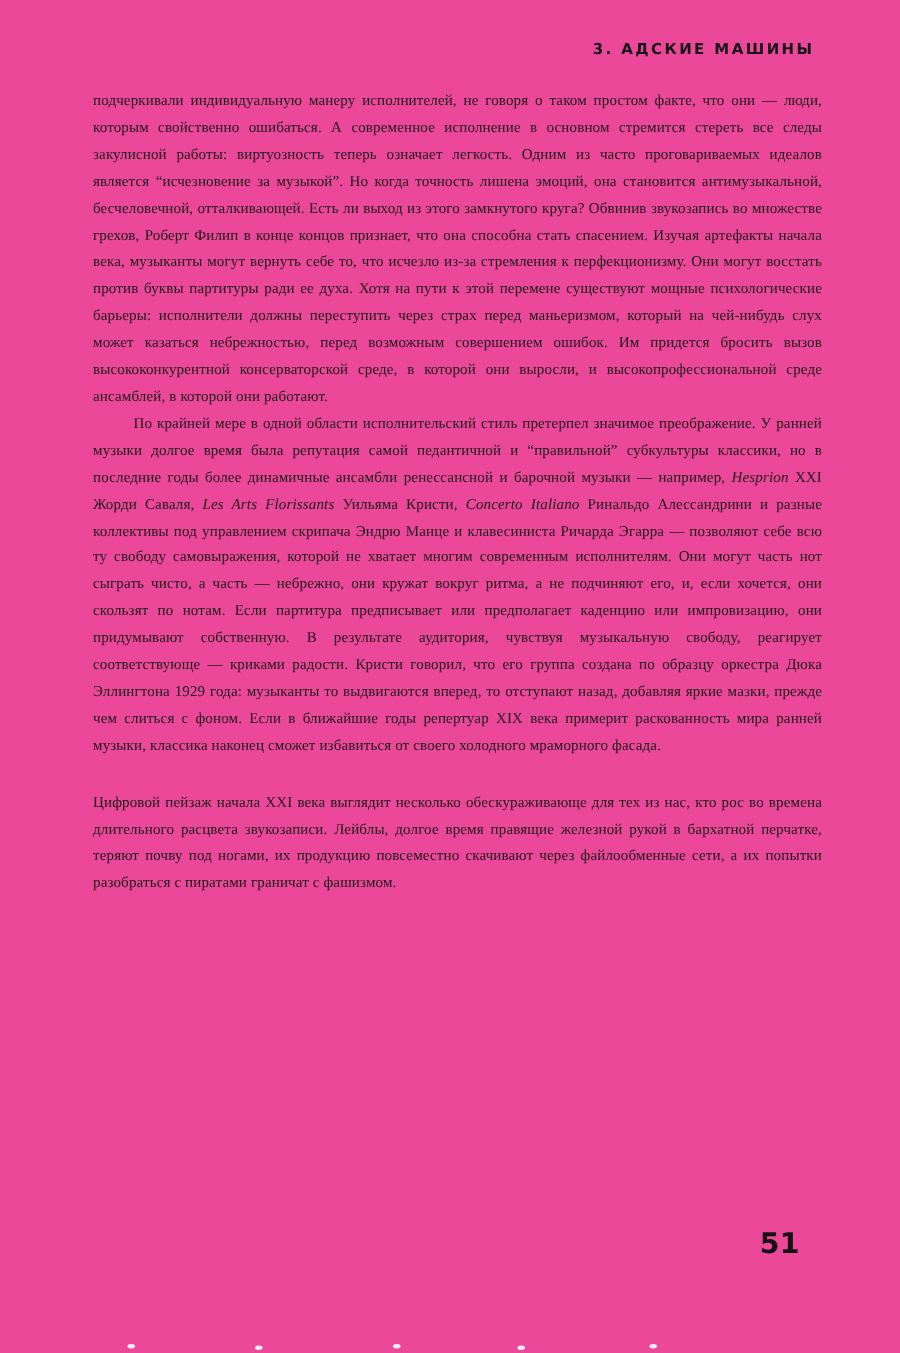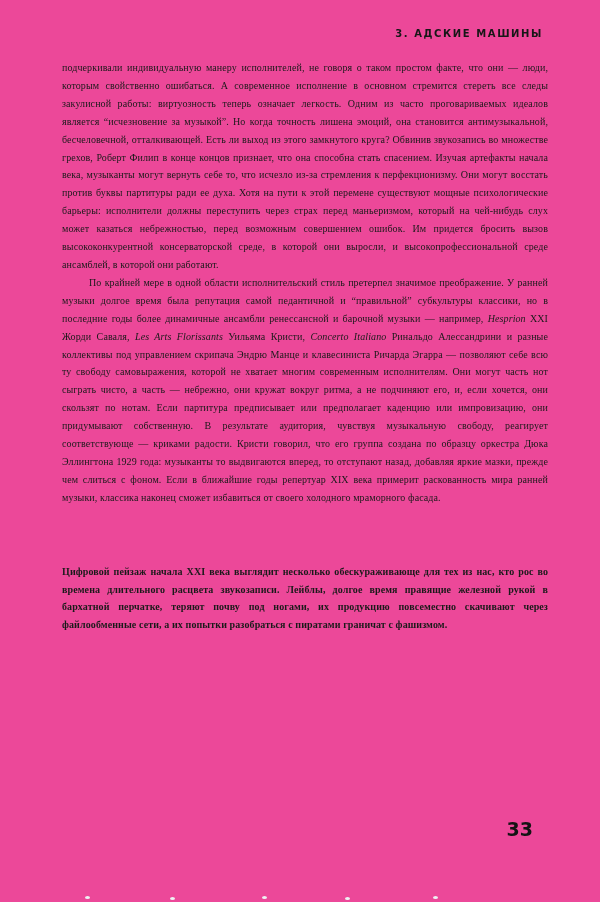--- a/index.html
+++ b/index.html
@@ -40,22 +40,21 @@
     letter-spacing: 0.1px;
   }
   .text-block p {
     margin: 0;
     padding: 0;
   }
   .text-block p.indent {
     text-indent: 27px;
   }
   .text-block p.section-gap {
-    margin-top: 56px;
-    font-weight: bold;
+    margin-top: 20px;
   }
   .text-block i {
   }
   .page-number {
     position: absolute;
     top: 818px;
     right: 67px;
     font-family: "DejaVu Sans", "Liberation Sans", sans-serif;
     font-size: 19px;
     font-weight: 700;
@@ -75,21 +74,21 @@
 <div class="page" style="background: #ec4899; color: rgb(26, 26, 26);">
 
   <div class="running-head">3. АДСКИЕ МАШИНЫ</div>
 
   <div class="text-block">
       <p class=""><span>подчеркивали индивидуальную манеру исполнителей, не говоря о таком простом факте, что они — люди, которым свойственно ошибаться. А современное исполнение в основном стремится стереть все следы закулисной работы: виртуозность теперь означает легкость. Одним из часто проговариваемых идеалов является “исчезновение за музыкой”. Но когда точность лишена эмоций, она становится антимузыкальной, бесчеловечной, отталкивающей. Есть ли выход из этого замкнутого круга? Обвинив звукозапись во множестве грехов, Роберт Филип в конце концов признает, что она способна стать спасением. Изучая артефакты начала века, музыканты могут вернуть себе то, что исчезло из-за стремления к перфекционизму. Они могут восстать против буквы партитуры ради ее духа. Хотя на пути к этой перемене существуют мощные психологические барьеры: исполнители должны переступить через страх перед маньеризмом, который на чей-нибудь слух может казаться небрежностью, перед возможным совершением ошибок. Им придется бросить вызов высококонкурентной консерваторской среде, в которой они выросли, и высокопрофессиональной среде ансамблей, в которой они работают.</span></p>
       <p class="indent "><span>По крайней мере в одной области исполнительский стиль претерпел значимое преображение. У ранней музыки долгое время была репутация самой педантичной и “правильной” субкультуры классики, но в последние годы более динамичные ансамбли ренессансной и барочной музыки — например, </span><i>Hesprion</i><span> XXI Жорди Саваля, </span><i>Les Arts Florissants</i><span> Уильяма Кристи, </span><i>Concerto Italiano</i><span> Ринальдо Алессандрини и разные коллективы под управлением скрипача Эндрю Манце и клавесиниста Ричарда Эгарра — позволяют себе всю ту свободу самовыражения, которой не хватает многим современным исполнителям. Они могут часть нот сыграть чисто, а часть — небрежно, они кружат вокруг ритма, а не подчиняют его, и, если хочется, они скользят по нотам. Если партитура предписывает или предполагает каденцию или импровизацию, они придумывают собственную. В результате аудитория, чувствуя музыкальную свободу, реагирует соответствующе — криками радости. Кристи говорил, что его группа создана по образцу оркестра Дюка Эллингтона 1929 года: музыканты то выдвигаются вперед, то отступают назад, добавляя яркие мазки, прежде чем слиться с фоном. Если в ближайшие годы репертуар XIX века примерит раскованность мира ранней музыки, классика наконец сможет избавиться от своего холодного мраморного фасада.</span></p>
       <p class="section-gap"><span>Цифровой пейзаж начала XXI века выглядит несколько обескураживающе для тех из нас, кто рос во времена длительного расцвета звукозаписи. Лейблы, долгое время правящие железной рукой в бархатной перчатке, теряют почву под ногами, их продукцию повсеместно скачивают через файлообменные сети, а их попытки разобраться с пиратами граничат с фашизмом.</span></p>
     </div>
 
-  <div class="page-number">33</div>
+  <div class="page-number">51</div>
 
   <div class="scan-speck" style="left:85px;  top:896px;"></div>
   <div class="scan-speck" style="left:170px; top:897px;"></div>
   <div class="scan-speck" style="left:262px; top:896px;"></div>
   <div class="scan-speck" style="left:345px; top:897px;"></div>
   <div class="scan-speck" style="left:433px; top:896px;"></div>
 
 </div>
 
 </body></html>

